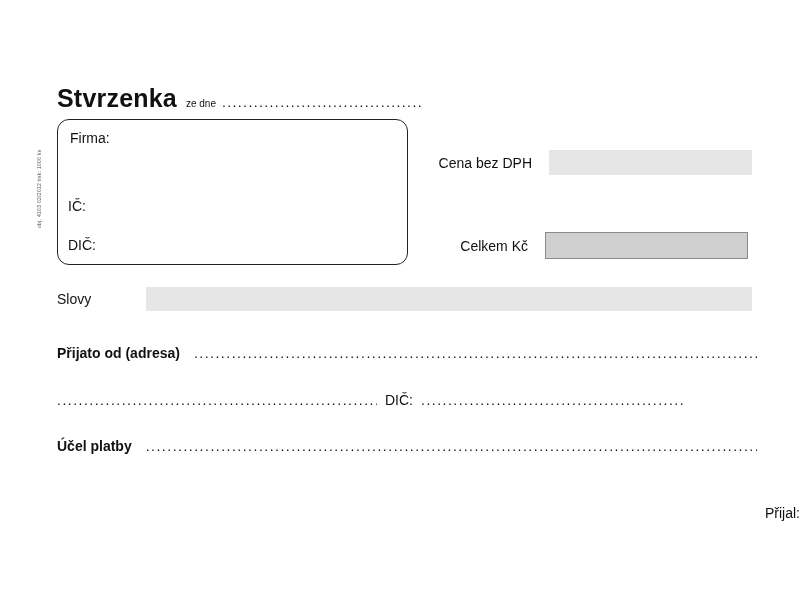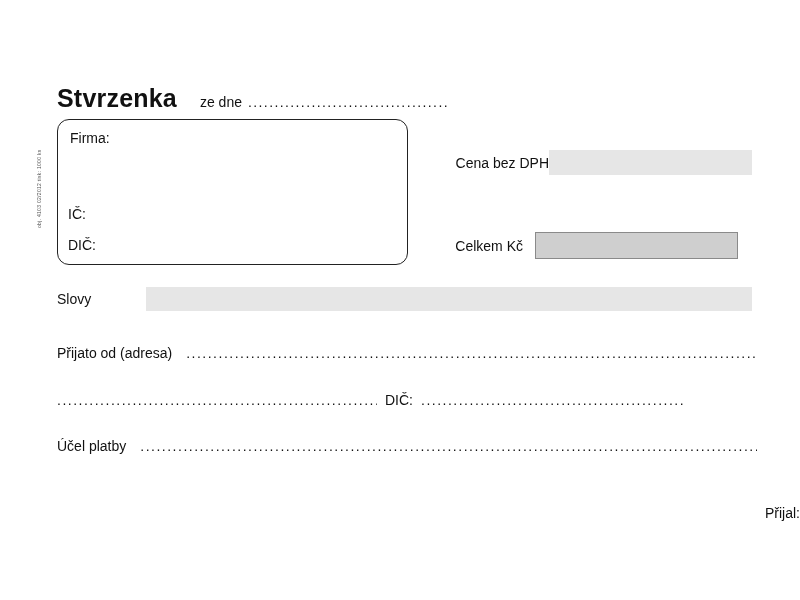--- a/index.html
+++ b/index.html
@@ -32,22 +32,22 @@
     display: flex;
     align-items: baseline;
     white-space: nowrap;
   }
   .title-main {
     font-size: 25px;
     font-weight: bold;
     letter-spacing: 0.2px;
   }
   .title-sub {
-    font-size: 14px;
-    margin-left: 23px;
+    font-size: 10px;
+    margin-left: 9px;
   }
   .title-dots {
     font-size: 14px;
     margin-left: 6px;
     letter-spacing: 1.4px;
   }
 
   
   .firma-box {
     position: absolute;
@@ -61,57 +61,57 @@
   }
   .firma-label {
     position: absolute;
     left: 12px;
     top: 10px;
     font-size: 14px;
   }
   .ic-label {
     position: absolute;
     left: 10px;
-    top: 86px;
+    top: 78px;
     font-size: 14px;
   }
   .dic-label {
     position: absolute;
     left: 10px;
     top: 117px;
     font-size: 14px;
   }
 
   
   .amount-row {
     position: absolute;
     display: flex;
     align-items: center;
     justify-content: flex-end;
   }
   .amount-label {
     font-size: 14px;
     white-space: nowrap;
-    padding-right: 0;
+    padding-right: 17px;
   }
   .amount-field {
     width: 203px;
     height: 25px;
     background: #e6e6e6;
     box-sizing: border-box;
   }
   .amount-field.total {
     background: #cfcfcf;
     border: 1px solid #8a8a8a;
     height: 27px;
   }
 
   #row-cena  { left: 340px; top: 150px; width: 412px; }
   #row-dph   { left: 340px; top: 190px; width: 412px; }
-  #row-total { left: 326px; top: 232px; width: 412px; gap: 12px; }
+  #row-total { left: 336px; top: 232px; width: 412px; }
 
   
   .slovy-row {
     position: absolute;
     left: 57px;
     top: 287px;
     width: 695px;
     display: flex;
     align-items: center;
     gap: 36px;
@@ -131,21 +131,21 @@
     position: absolute;
     display: flex;
     align-items: baseline;
     white-space: nowrap;
     font-size: 14px;
   }
   .dots {
     letter-spacing: 1.5px;
     overflow: hidden;
   }
-  .lbl { margin-right: 14px; }
+  .lbl { margin-right: 14px; font-weight: bold; }
 
   #row-prijato { left: 57px; top: 345px; width: 700px; }
   #row-prijato .dots { flex: 1; }
 
   #row-dic2 { left: 57px; top: 392px; width: 700px; }
   #row-dic2 .dots-left { letter-spacing: 1.5px; flex: 1; overflow: hidden; }
   #row-dic2 .dic-lbl { margin: 0 8px; }
   #row-dic2 .dots-right { letter-spacing: 1.5px; flex: 1.05; overflow: hidden; }
 
   #row-ucel { left: 57px; top: 438px; width: 700px; }

